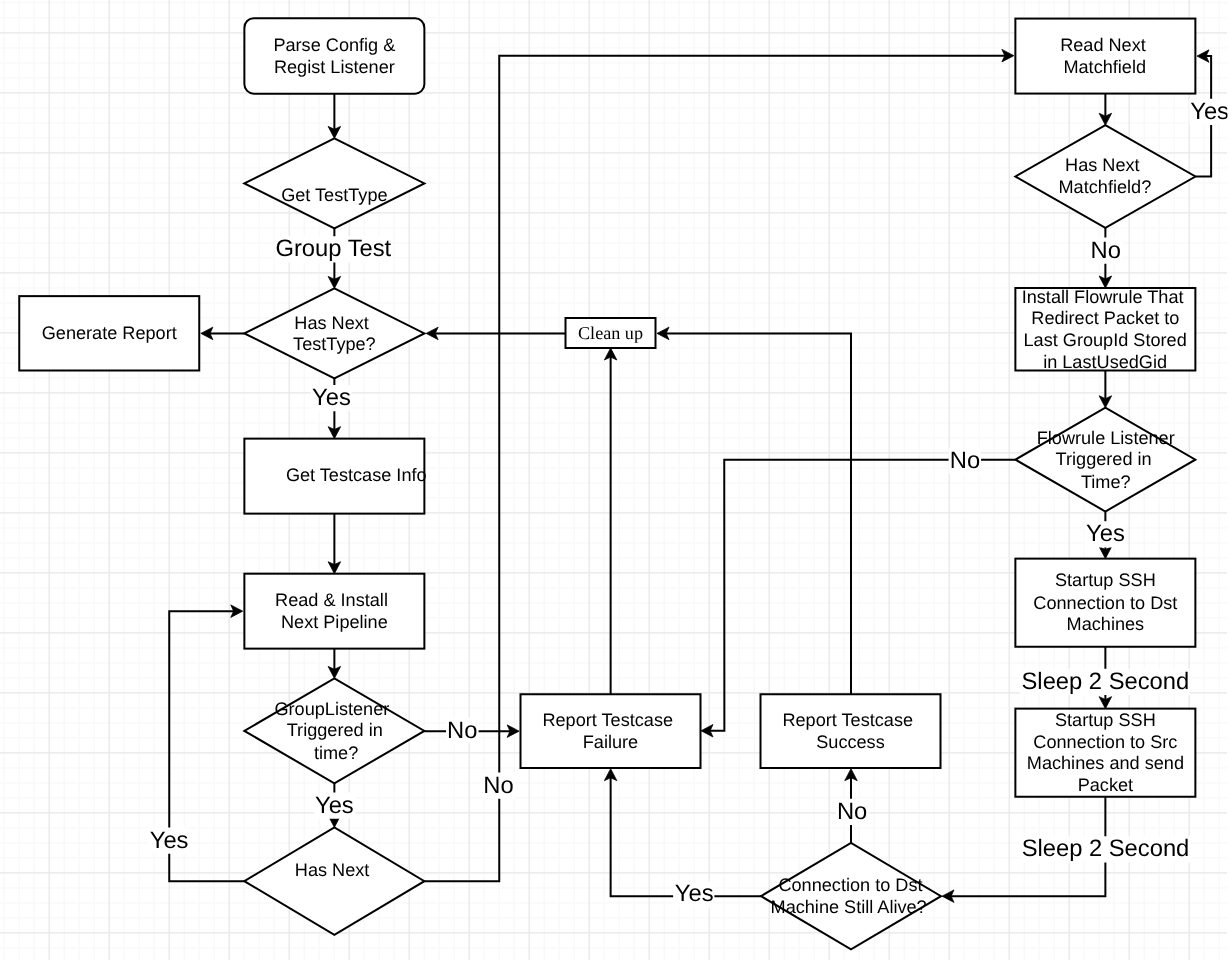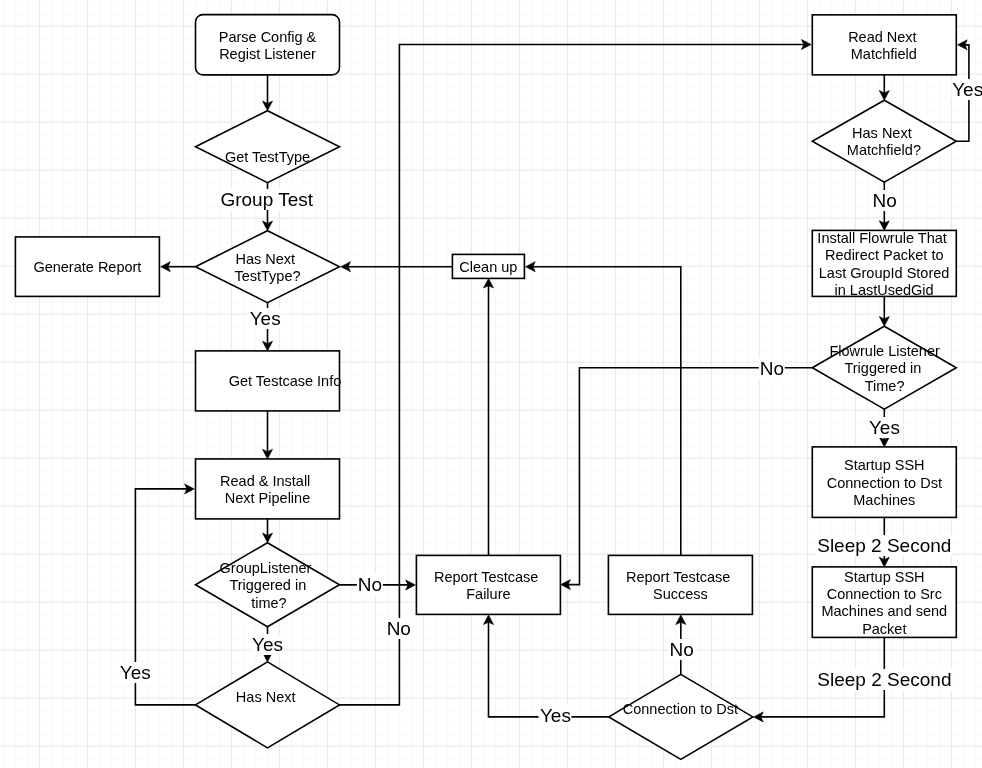--- a/index.html
+++ b/index.html
@@ -282,24 +282,24 @@
     </svg>
   <div id="labels">
       <div class="nodelabel" style="left: 67.5px; top: 28.622px; width: 400px;"><div class="nodeline">Parse Config &amp;</div><div class="nodeline">Regist Listener</div></div>
       <div class="nodelabel" style="left: 67.5px; top: 139.272px; width: 400px; margin-top: 10px;"><div class="nodeline">Get TestType</div></div>
       <div class="nodelabel" style="left: -112.6px; top: 259.222px; width: 400px;"><div class="nodeline">Generate Report</div></div>
       <div class="nodelabel" style="left: 67.5px; top: 250.572px; width: 400px;"><div class="nodeline" style="transform: translateX(-2.2px);">Has Next</div><div class="nodeline">TestType?</div></div>
       <div class="nodelabel" style="left: 85px; top: 373.472px; width: 400px;"><div class="nodeline">Get Testcase Info</div></div>
       <div class="nodelabel" style="left: 67.5px; top: 472.797px; width: 400px;"><div class="nodeline" style="transform: translateX(-2.3px);">Read &amp; Install</div><div class="nodeline">Next Pipeline</div></div>
       <div class="nodelabel" style="left: 67.5px; top: 559.872px; width: 400px;"><div class="nodeline" style="transform: translateX(-2px);">GroupListener</div><div class="nodeline" style="transform: translateX(0.3px);">Triggered in</div><div class="nodeline" style="transform: translateX(1.4px);">time?</div></div>
       <div class="nodelabel" style="left: 67.5px; top: 688.772px; width: 400px;"><div class="nodeline" style="transform: translateX(-1.8px);">Has Next</div></div>
-      <div class="nodelabel" style="left: 288.4px; top: 258.972px; width: 400px;"><div class="nodeline">Clean up</div></div>
+      <div class="nodelabel" style="left: 288.4px; top: 258.972px; width: 400px; font-family: Liberation Serif, serif;"><div class="nodeline">Clean up</div></div>
       <div class="nodelabel" style="left: 288.4px; top: 568.772px; width: 400px;"><div class="nodeline" style="transform: translateX(-2.2px);">Report Testcase</div><div class="nodeline">Failure</div></div>
       <div class="nodelabel" style="left: 480.4px; top: 568.772px; width: 400px;"><div class="nodeline" style="transform: translateX(-2.2px);">Report Testcase</div><div class="nodeline">Success</div></div>
-      <div class="nodelabel" style="left: 480.8px; top: 700.772px; width: 400px;"><div class="nodeline" style="transform: translateX(-0.4px);">Connection to Dst</div></div>
+      <div class="nodelabel" style="left: 480.8px; top: 700.772px; width: 400px;"><div class="nodeline" style="transform: translateX(-0.4px);">Connection to Dst</div><div class="nodeline" style="transform: translateX(-1.9px);">Machine Still Alive?</div></div>
       <div class="nodelabel" style="left: 684.3px; top: 28.722px; width: 400px;"><div class="nodeline" style="transform: translateX(-1.9px);">Read Next</div><div class="nodeline" style="transform: translateX(-0.5px);">Matchfield</div></div>
       <div class="nodelabel" style="left: 684.3px; top: 125.072px; width: 400px;"><div class="nodeline" style="transform: translateX(-2.4px);">Has Next</div><div class="nodeline" style="transform: translateX(-0.4px);">Matchfield?</div></div>
       <div class="nodelabel" style="left: 684.3px; top: 229.872px; width: 400px;"><div class="nodeline" style="transform: translateX(-2.2px);">Install Flowrule That</div><div class="nodeline">Redirect Packet to</div><div class="nodeline" style="transform: translateX(-0.2px);">Last GroupId Stored</div><div class="nodeline" style="transform: translateX(-0.2px);">in LastUsedGid</div></div>
       <div class="nodelabel" style="left: 684.3px; top: 342.872px; width: 400px;"><div class="nodeline" style="transform: translateX(0.3px);">Flowrule Listener</div><div class="nodeline" style="transform: translateX(-1.4px);">Triggered in</div><div class="nodeline" style="transform: translateX(0.3px);">Time?</div></div>
       <div class="nodelabel" style="left: 684.3px; top: 457.322px; width: 400px;"><div class="nodeline">Startup SSH</div><div class="nodeline">Connection to Dst</div><div class="nodeline">Machines</div></div>
       <div class="nodelabel" style="left: 684.3px; top: 568.622px; width: 400px;"><div class="nodeline">Startup SSH</div><div class="nodeline">Connection to Src</div><div class="nodeline">Machines and send</div><div class="nodeline">Packet</div></div>
       <div class="edgelabel" style="left: 266.7px; top: 190.7px;"><span>Group Test</span></div>
       <div class="edgelabel" style="left: 265.2px; top: 309.5px;"><span>Yes</span></div>
       <div class="edgelabel" style="left: 267.5px; top: 636.4px;"><span>Yes</span></div>
       <div class="edgelabel" style="left: 369.85px; top: 575.6px;"><span>No</span></div>

